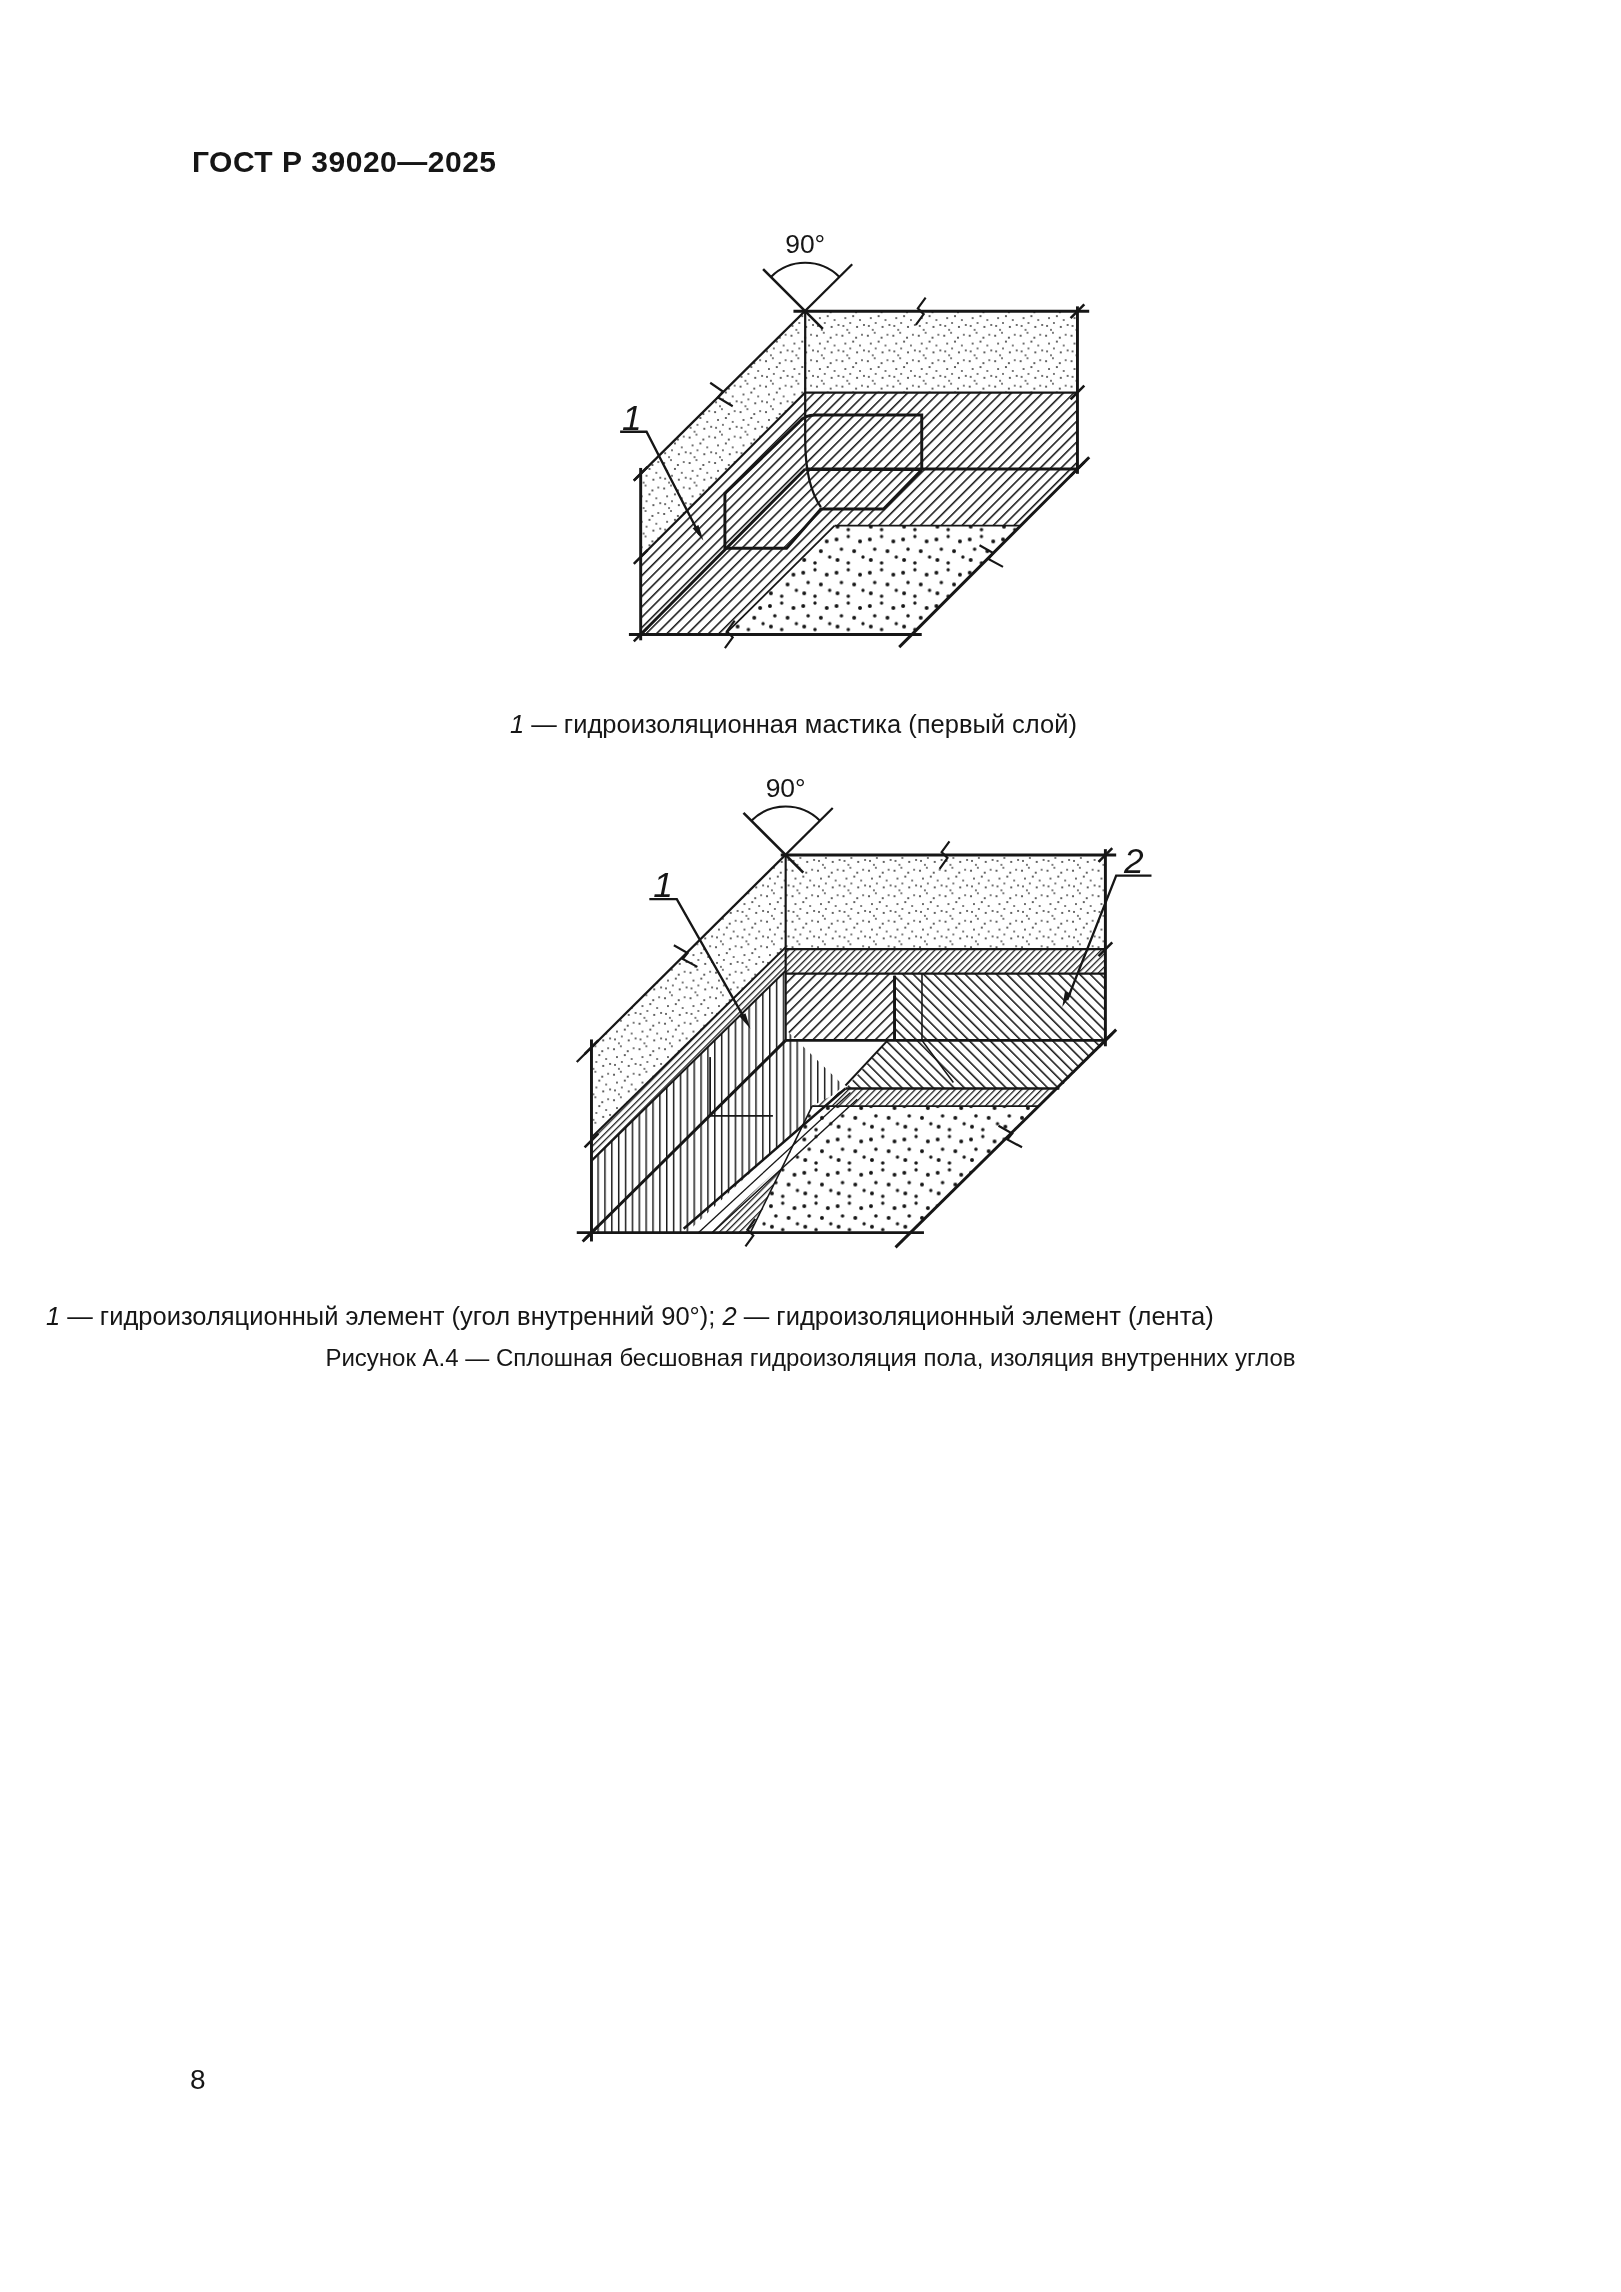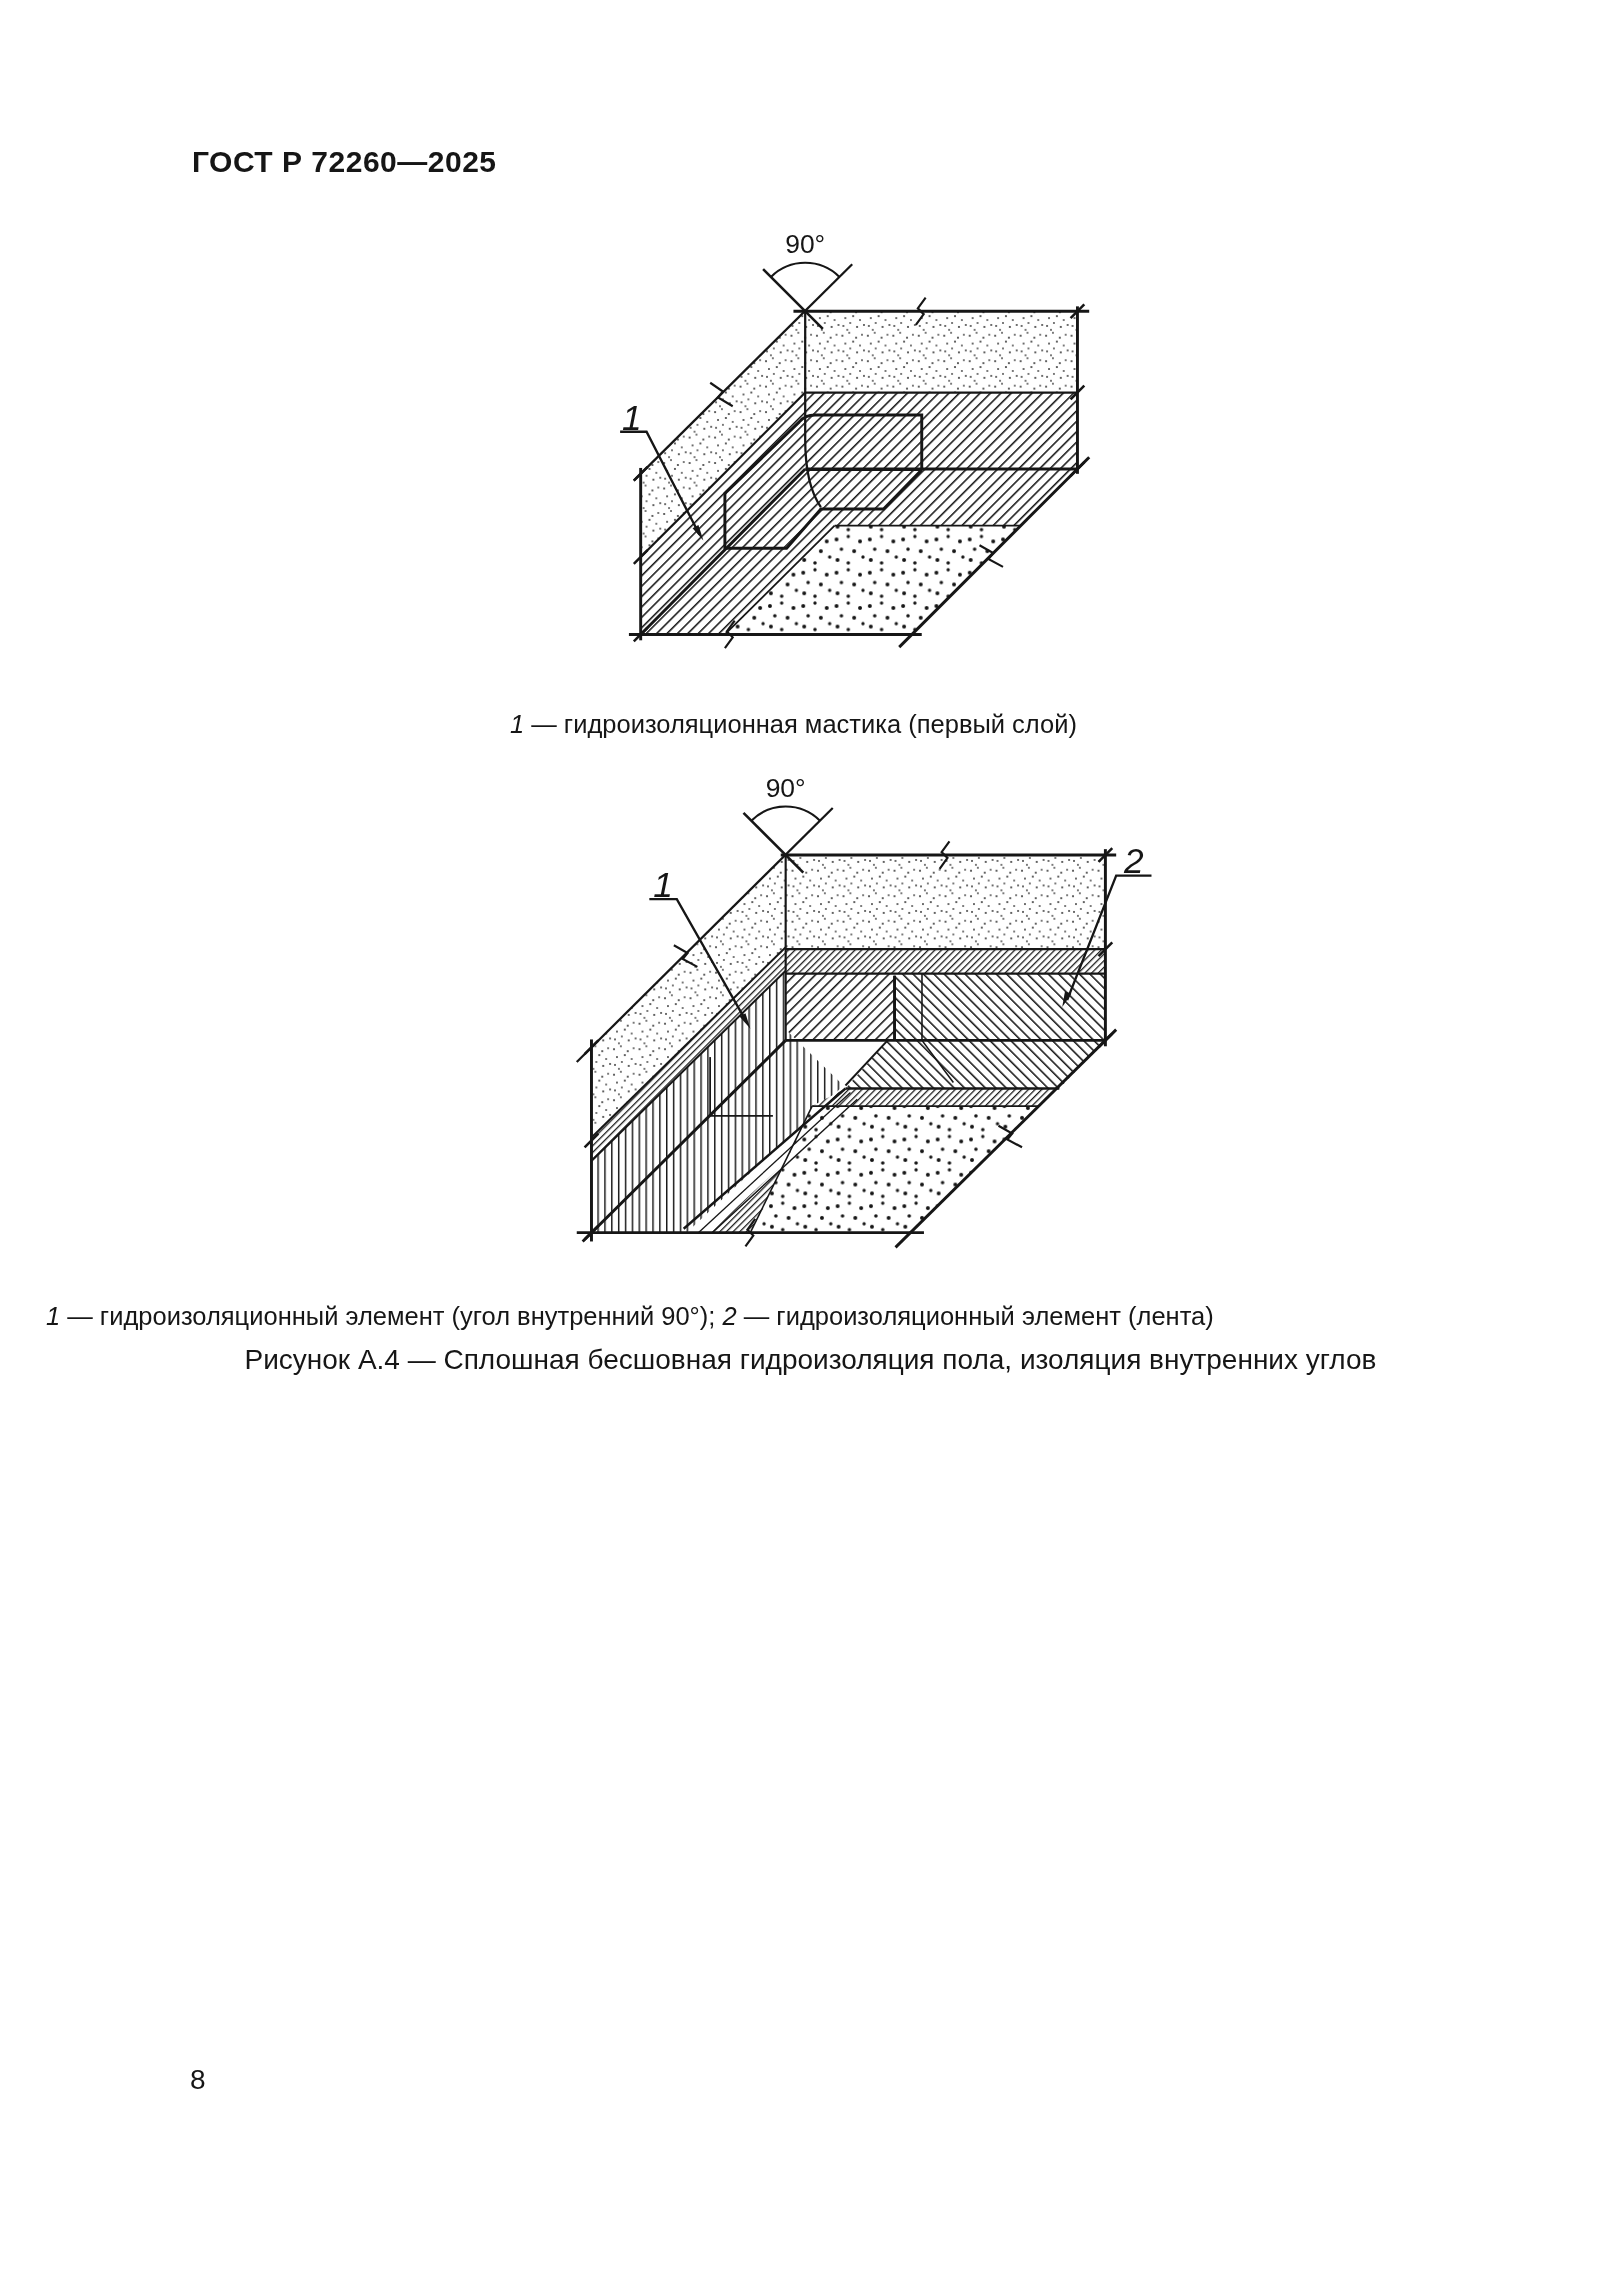--- a/index.html
+++ b/index.html
@@ -20,32 +20,32 @@
     font-size:28px;
   }
   .fig{position:absolute;}
   .cap{
     position:absolute;text-align:left;
     font-size:25.5px;line-height:33px;white-space:nowrap;
   }
   .cap .it{font-style:italic;}
   .figtitle{
     position:absolute;left:0;width:1621px;text-align:center;
-    font-size:28px;white-space:nowrap;
+    font-size:24px;white-space:nowrap;
   }
   svg text{font-family:"Liberation Sans", sans-serif;fill:#161616;}
   svg .callout{font-size:36px;font-style:italic;}
   svg .angle{font-size:27px;}
 </style>
 </head>
 <body>
 
 <div class="page">
 
-  <div class="hdr">ГОСТ Р 72260—2025</div>
+  <div class="hdr">ГОСТ Р 39020—2025</div>
 
   <svg class="fig" style="left:578px;top:221px;" width="568" height="441" viewBox="590 225 580 450">
     <defs>
       <pattern id="pStipWall" patternUnits="userSpaceOnUse" width="26" height="26">
         <rect width="26" height="26" fill="#ffffff"></rect>
         <circle cx="2" cy="4" r="1.1" fill="#3a3a3a"></circle>
           <circle cx="9" cy="1" r="0.9" fill="#3a3a3a"></circle>
         <circle cx="16" cy="6" r="1.1" fill="#3a3a3a"></circle>
           <circle cx="22" cy="3" r="0.9" fill="#3a3a3a"></circle>
         <circle cx="5" cy="12" r="1" fill="#3a3a3a"></circle>

